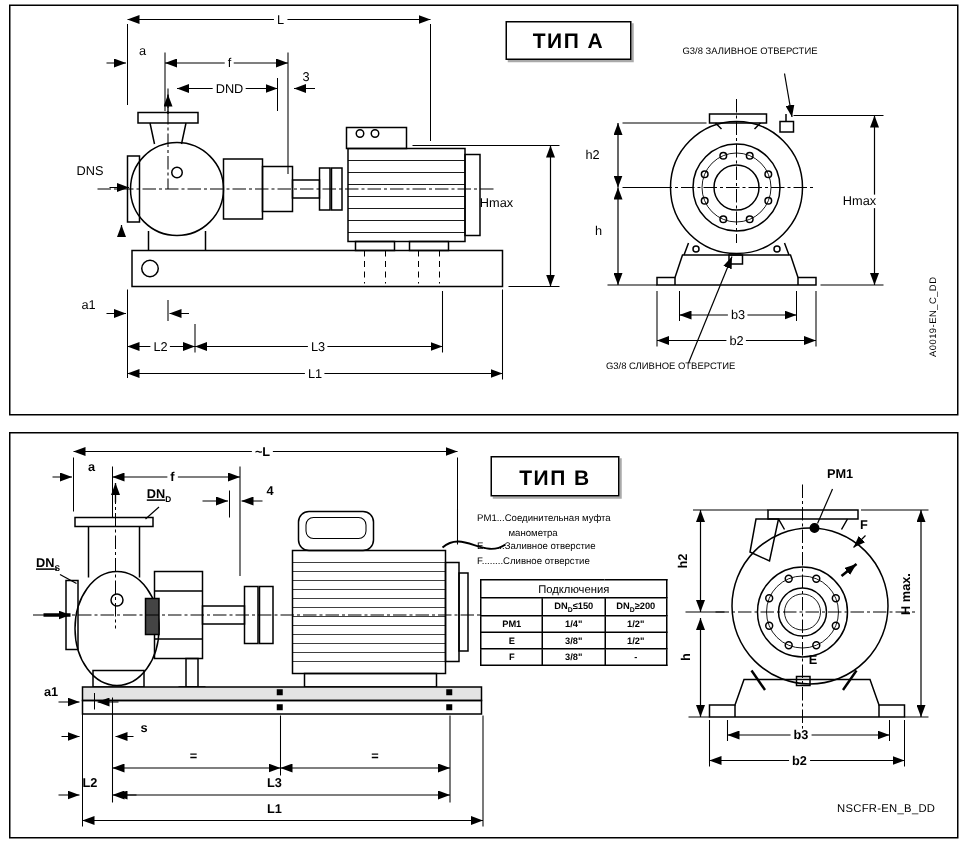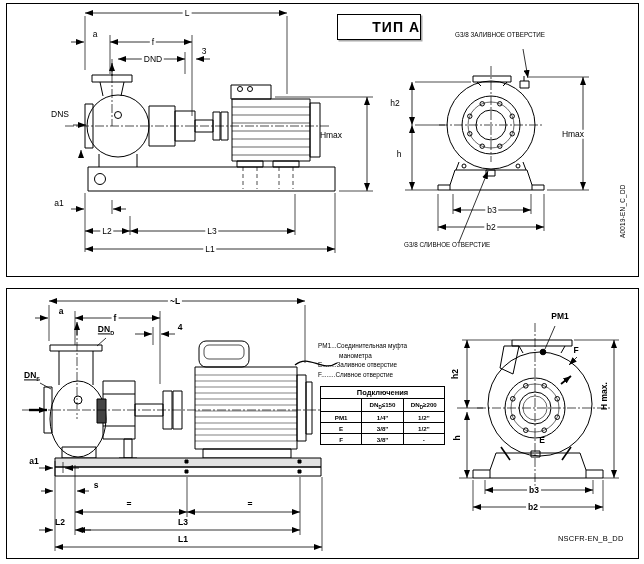--- a/index.html
+++ b/index.html
@@ -7,27 +7,27 @@
         font-family:"Liberation Sans",sans-serif;overflow:hidden}
   .panel{position:absolute;border:1.6px solid #000;background:#fff;box-sizing:border-box}
   .panel svg{position:absolute;left:0;top:0}
   .lbl{position:absolute;transform:translate(-50%,-50%);font-size:8.5px;line-height:1;white-space:nowrap}
   .bg{background:#fff;padding:0 2px}
   .b{font-weight:bold}
   .v{transform:translate(-50%,-50%) rotate(-90deg)}
   .u{text-decoration:underline}
   .note{position:absolute;font-size:6.3px;line-height:1.15;white-space:nowrap}
   .titlebox{position:absolute;border:1.6px solid #000;box-shadow:1.5px 1.5px 0 #aaa;
-            display:flex;align-items:center;justify-content:flex-end;
+            display:flex;align-items:center;justify-content:center;
             font-weight:bold;font-size:14px;letter-spacing:1px;background:#fff}
   .legend{position:absolute;font-size:6.4px;line-height:1.5;white-space:nowrap}
   .legend .ind{padding-left:21px}
   .tbl{position:absolute;border-collapse:collapse;table-layout:fixed;background:#fff}
   .tbl td{border:1px solid #000;text-align:center;font-weight:bold;font-size:6.2px;padding:1.5px 0;overflow:hidden}
-  .tbl td.tt{font-weight:bold;font-size:7.5px;padding:1px 17px}
+  .tbl td.tt{font-weight:normal;font-size:7.5px;padding:1px 17px}
   .tbl sub{font-size:4.6px}
   .complbl sub{font-size:5.5px}
   .vcode{position:absolute;writing-mode:vertical-rl;transform:rotate(180deg);font-size:6.3px;letter-spacing:.3px}
   .codeb{position:absolute;font-weight:normal;font-size:7.5px;letter-spacing:.2px}
   .art line,.art path,.art rect,.art circle,.art ellipse{vector-effect:non-scaling-stroke}
 </style>
 </head>
 <body>
 
 <div class="page">
@@ -330,16 +330,19 @@
         <td>1/2"</td>
       </tr>
       <tr>
         <td>F</td>
         <td>3/8"</td>
         <td>-</td>
       </tr>
     </tbody>
       </table>
 
+    <div class="titlebox" style="left:320px;top:15px;width:84px;height:25px">
+      <span>ТИП B</span>
+    </div>
 
     <span class="codeb" style="left:551px;top:245px">NSCFR-EN_B_DD</span>
   </div>
 </div>
 
 </body></html>

